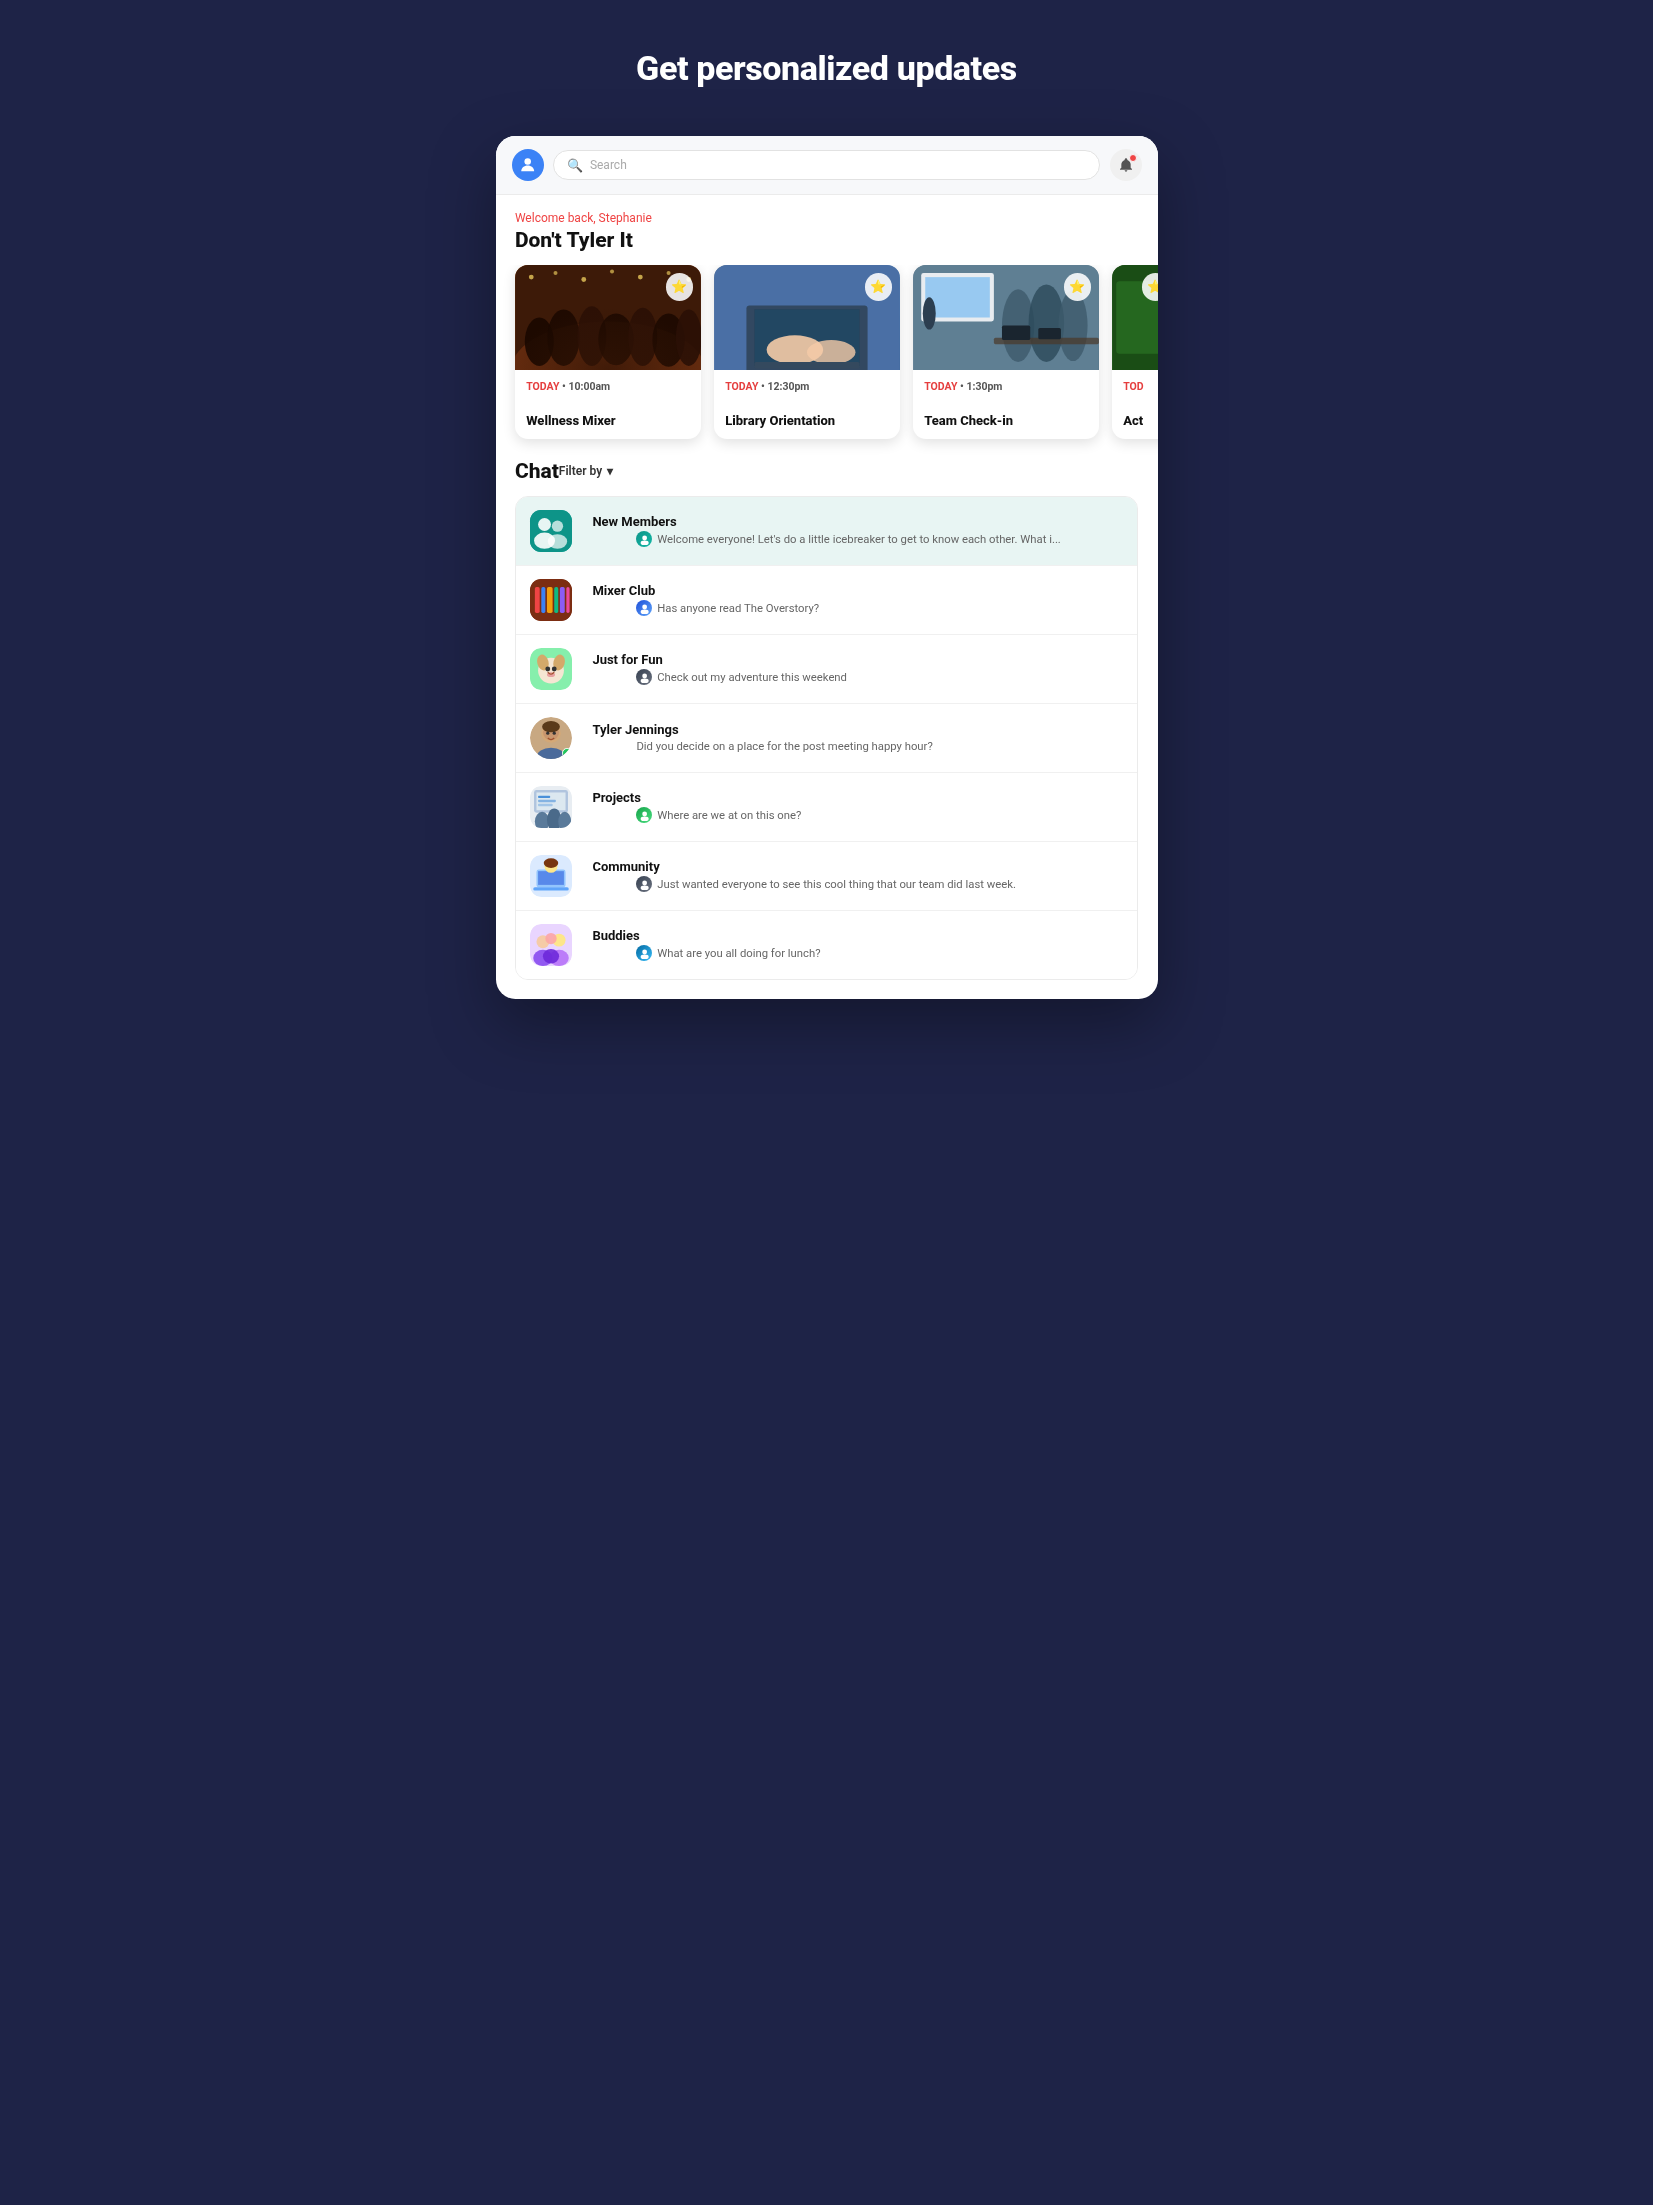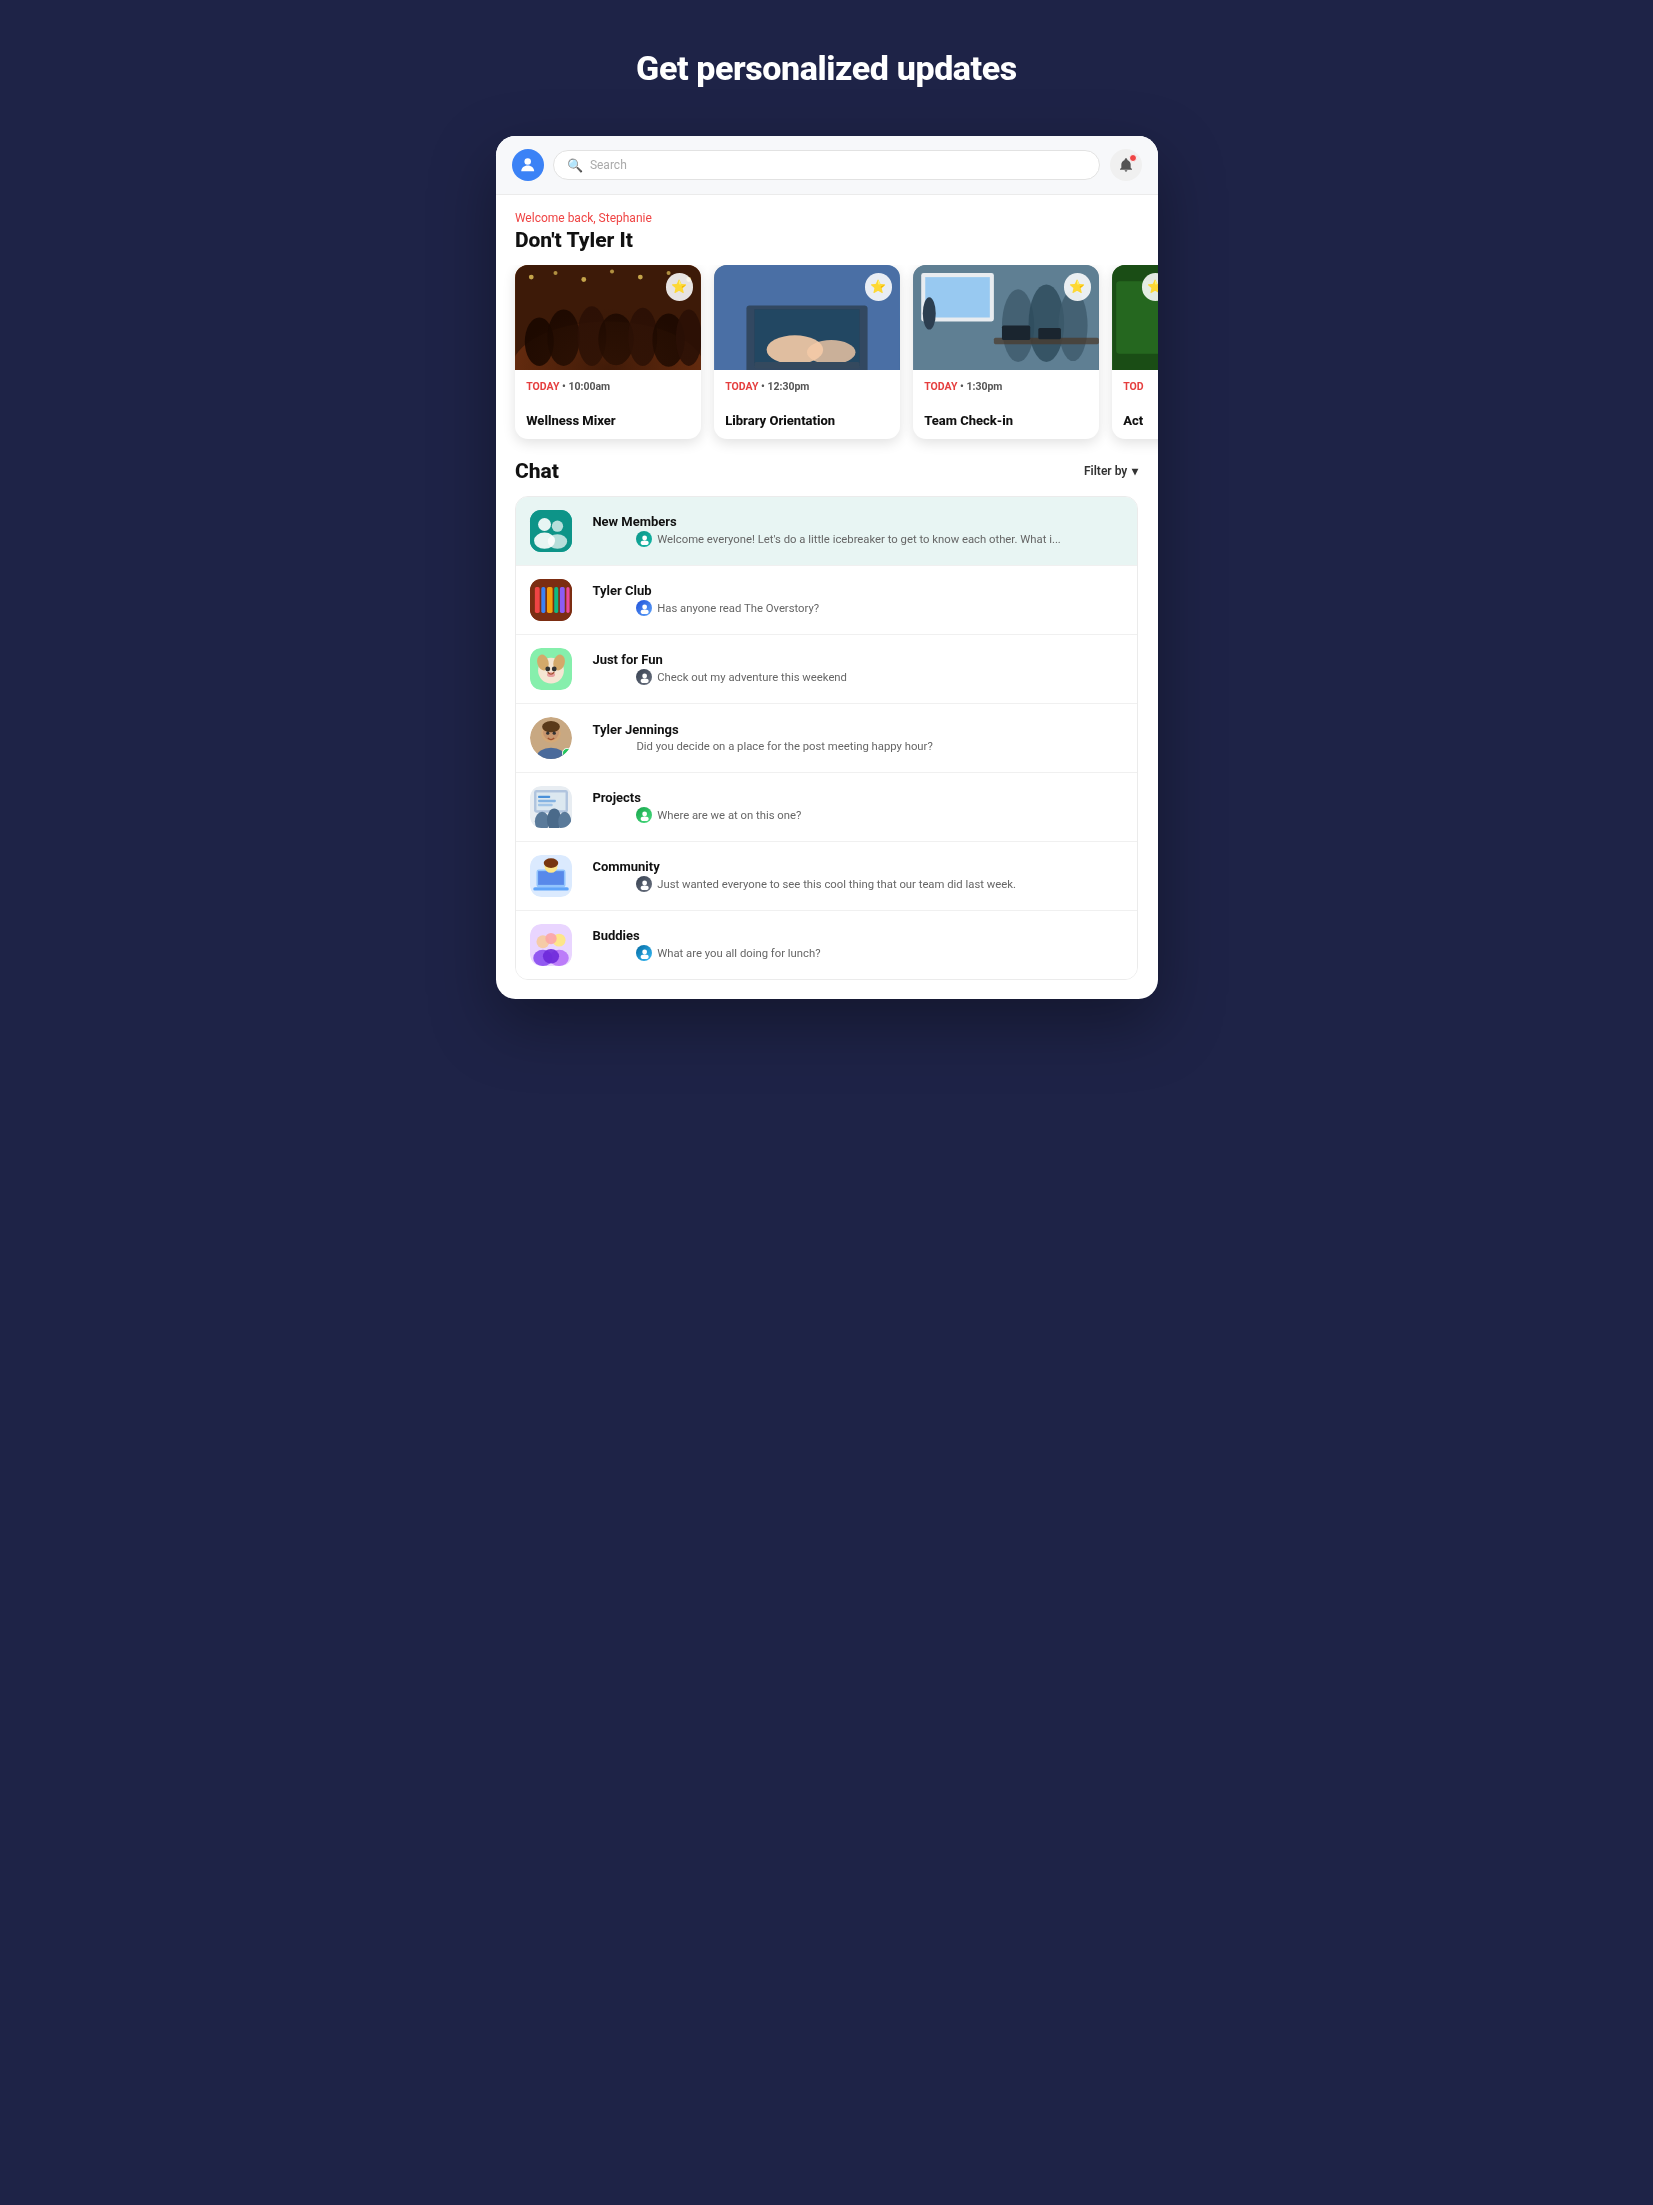--- a/index.html
+++ b/index.html
@@ -180,21 +180,20 @@
       height: 60%;
       background: radial-gradient(ellipse at center bottom, rgba(50,20,5,0.7) 0%, transparent 70%);
     }
     
     .chat-section {
       padding: 0 19.4px;
     }
     .chat-header {
       display: flex;
       align-items: center;
-      justify-content: space-between;
       margin-bottom: 13px;
     }
     .chat-title {
       font-size: 21px;
       font-weight: 800;
       color: #111;
     }
     .filter-btn {
       display: flex;
       align-items: center;
@@ -461,21 +460,21 @@
             <rect width="52" height="52" rx="14" fill="#7c2d12"></rect>
             <rect x="6" y="10" width="6" height="32" rx="2" fill="#ef4444"></rect>
             <rect x="14" y="10" width="5" height="32" rx="2" fill="#3b82f6"></rect>
             <rect x="21" y="10" width="7" height="32" rx="2" fill="#f59e0b"></rect>
             <rect x="30" y="10" width="5" height="32" rx="2" fill="#10b981"></rect>
             <rect x="37" y="10" width="6" height="32" rx="2" fill="#8b5cf6"></rect>
             <rect x="45" y="10" width="4" height="32" rx="2" fill="#ec4899"></rect>
           </svg>
         </div>
         <div class="chat-content">
-          <div class="chat-name">Tyler Club</div>
+          <div class="chat-name">Mixer Club</div>
           <div class="chat-preview">
             <div class="chat-sender-icon" style="background:linear-gradient(135deg,#1d4ed8,#60a5fa);">
               <svg width="11.3" height="11.3" viewBox="0 0 14 14" fill="white">
                   <circle cx="7" cy="5" r="3"></circle>
                   <ellipse cx="7" cy="11" rx="5" ry="3"></ellipse>
                 </svg>
             </div>
             <span class="chat-preview-text">Has anyone read The Overstory?</span>
           </div>
         </div>

